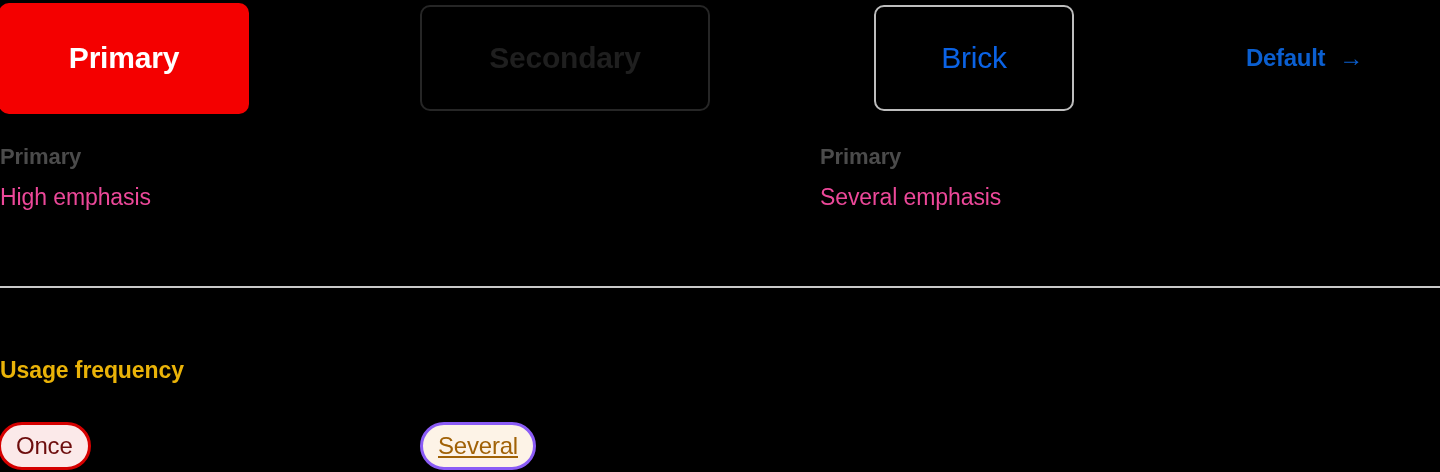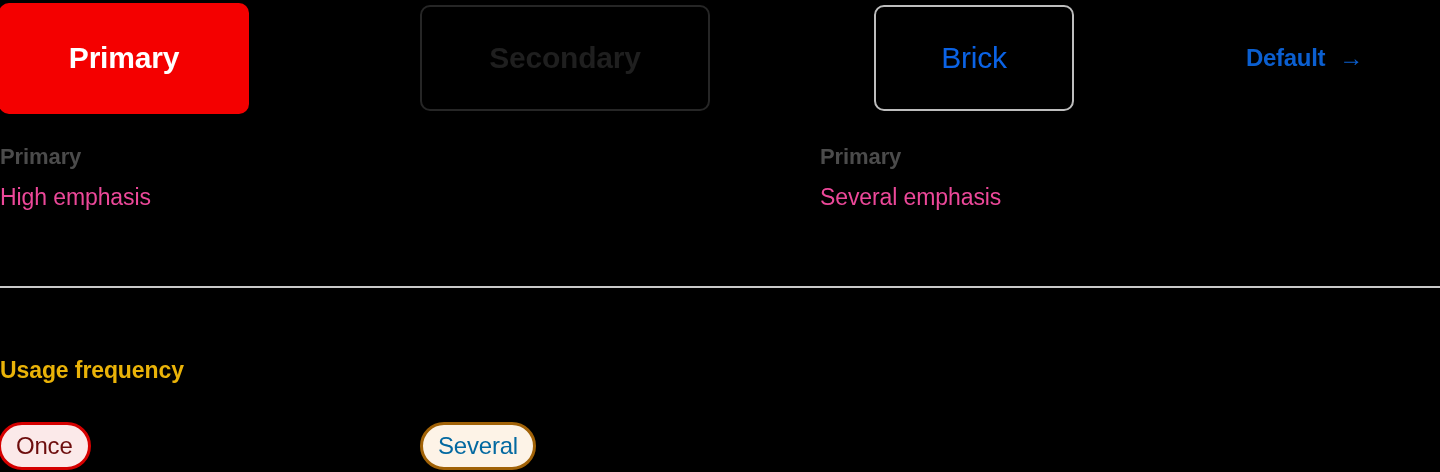--- a/index.html
+++ b/index.html
@@ -201,22 +201,23 @@
     line-height: 1;
   }
   .badge-once {
     background: #fbe9e9;
     border: 3px solid #d50000;
     color: #6d0d0d;
     margin-left: -2px;
   }
   .badge-several {
     background: #fdf3e7;
-    border: 3px solid #a16207;
-    color: #0369a1;
+    border: 3px solid #8b5cf6;
+    color: #a16207;
+    text-decoration: underline;
   }
 </style>
 </head>
 <body>
 
 <div id="page">
 
   <div class="variants-row">
 
     <div class="variant-col c1">

